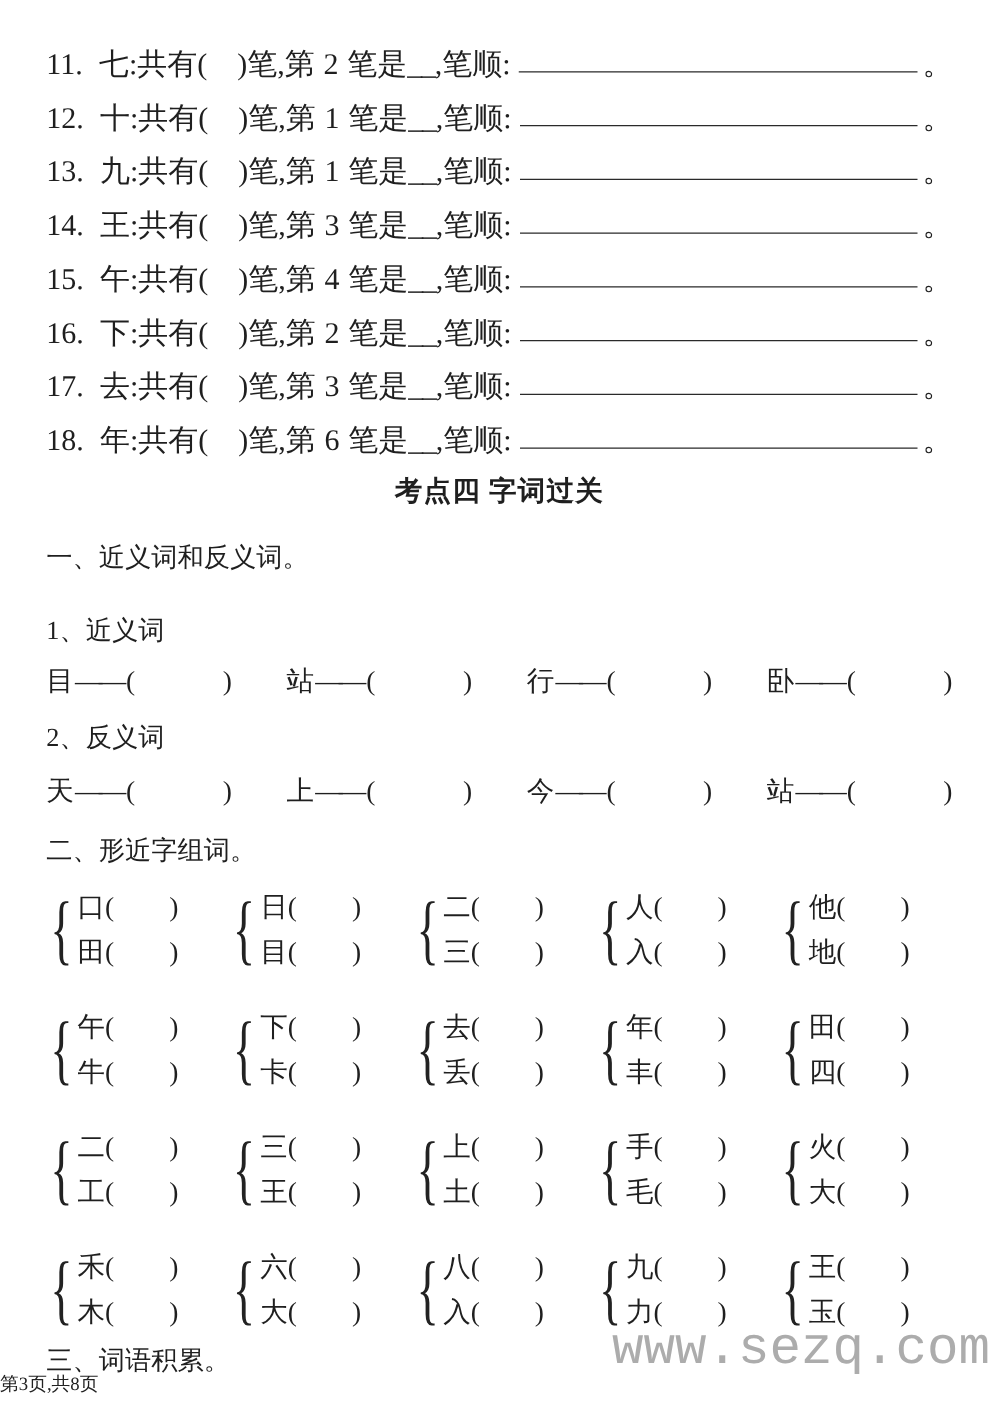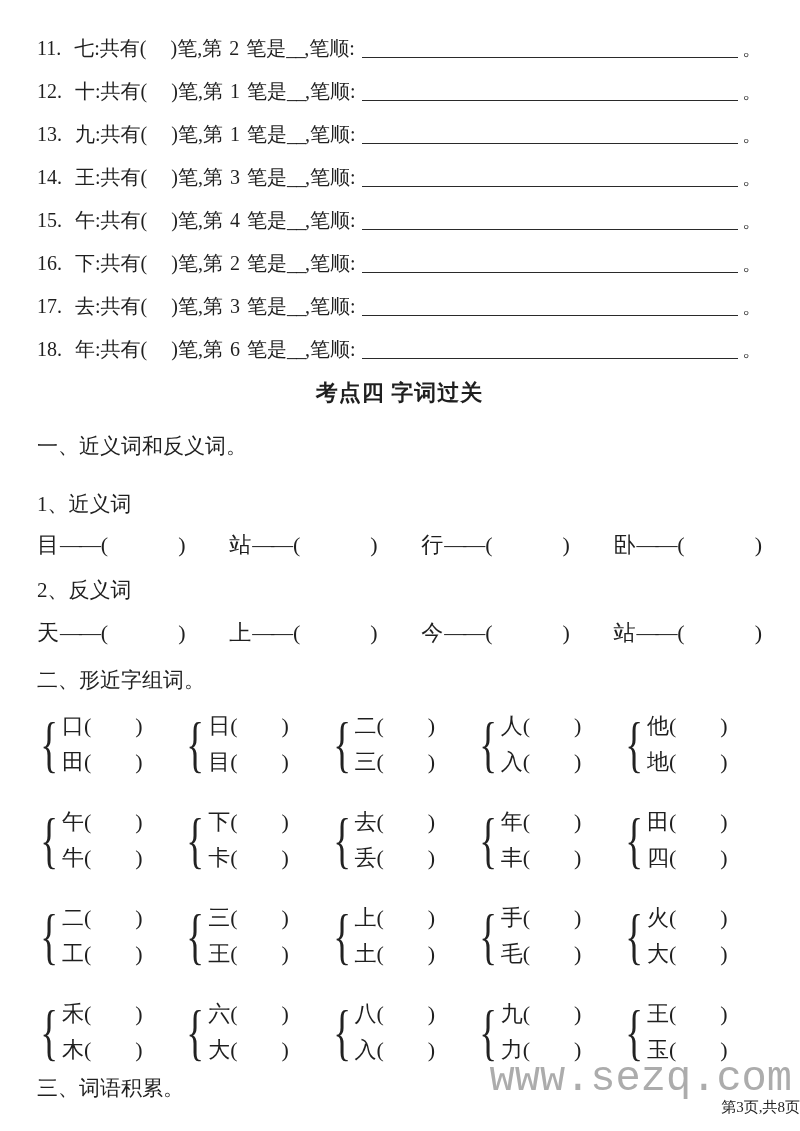--- a/index.html
+++ b/index.html
@@ -7,21 +7,21 @@
   body {
     width: 800px; height: 1131px;
     background: #ffffff;
     color: #1f1f1f;
     font-family: "Liberation Serif", "DejaVu Serif", serif;
   }
   .page { position: relative; width: 800px; height: 1131px; overflow: hidden; background: #fff; }
   .content { padding: 26px 38px 0 37px; }
 
   
-  .stroke-line { display: flex; align-items: baseline; height: 43px; padding-top: 9px; font-size: 20px; white-space: nowrap; }
+  .stroke-line { display: flex; align-items: baseline; height: 43px; padding-top: 9px; font-size: 24px; white-space: nowrap; }
   .sl-num   { margin-right: 13px; }
   .sl-digit { margin: 0 7px; }
   .sl-gap   { display: inline-block; width: 24px; }
   .sl-blank { letter-spacing: -1px; }
   .sl-rule  { flex: 1; border-bottom: 1.8px solid #2a2a2a; align-self: flex-end; margin: 0 4px 11px 7px; height: 0; }
 
   
   .heading { text-align: center; font-weight: 700; font-size: 22px; line-height: 30px; margin-top: 8px; letter-spacing: 1px; }
   .sec-title { font-size: 21px; line-height: 28px; }
   .t1 { margin-top: 24px; }
@@ -46,21 +46,21 @@
   .pc-col { display: flex; flex-direction: column; justify-content: space-between; height: 66px; margin-left: 9px; flex: 1; }
   .pair-line { display: flex; align-items: baseline; font-size: 22px; line-height: 30px; white-space: nowrap; }
   .pl-gap { display: inline-block; width: 44px; }
 
   
   .watermark {
     position: absolute; right: 8px; bottom: 31px;
     font-family: Liberation Mono, monospace;
     font-size: 42px; line-height: 1; color: #acacac;
   }
-  .page-footer { position: absolute; top: 1098px; left: 0; right: 0; text-align: right; font-size: 15px; color: #222; padding-left: 19px; }
+  .page-footer { position: absolute; top: 1098px; left: 0; right: 0; text-align: left; font-size: 15px; color: #222; }
 </style>
 </head>
 <body>
 
 <div class="page">
   <div class="content">
 
     <div class="stroke-section">
       <div class="stroke-line">
           <span class="sl-num">11.</span>

